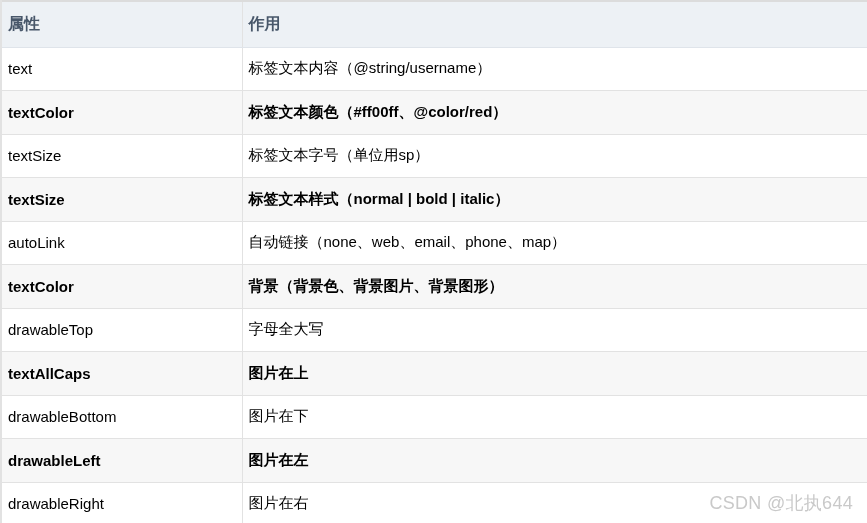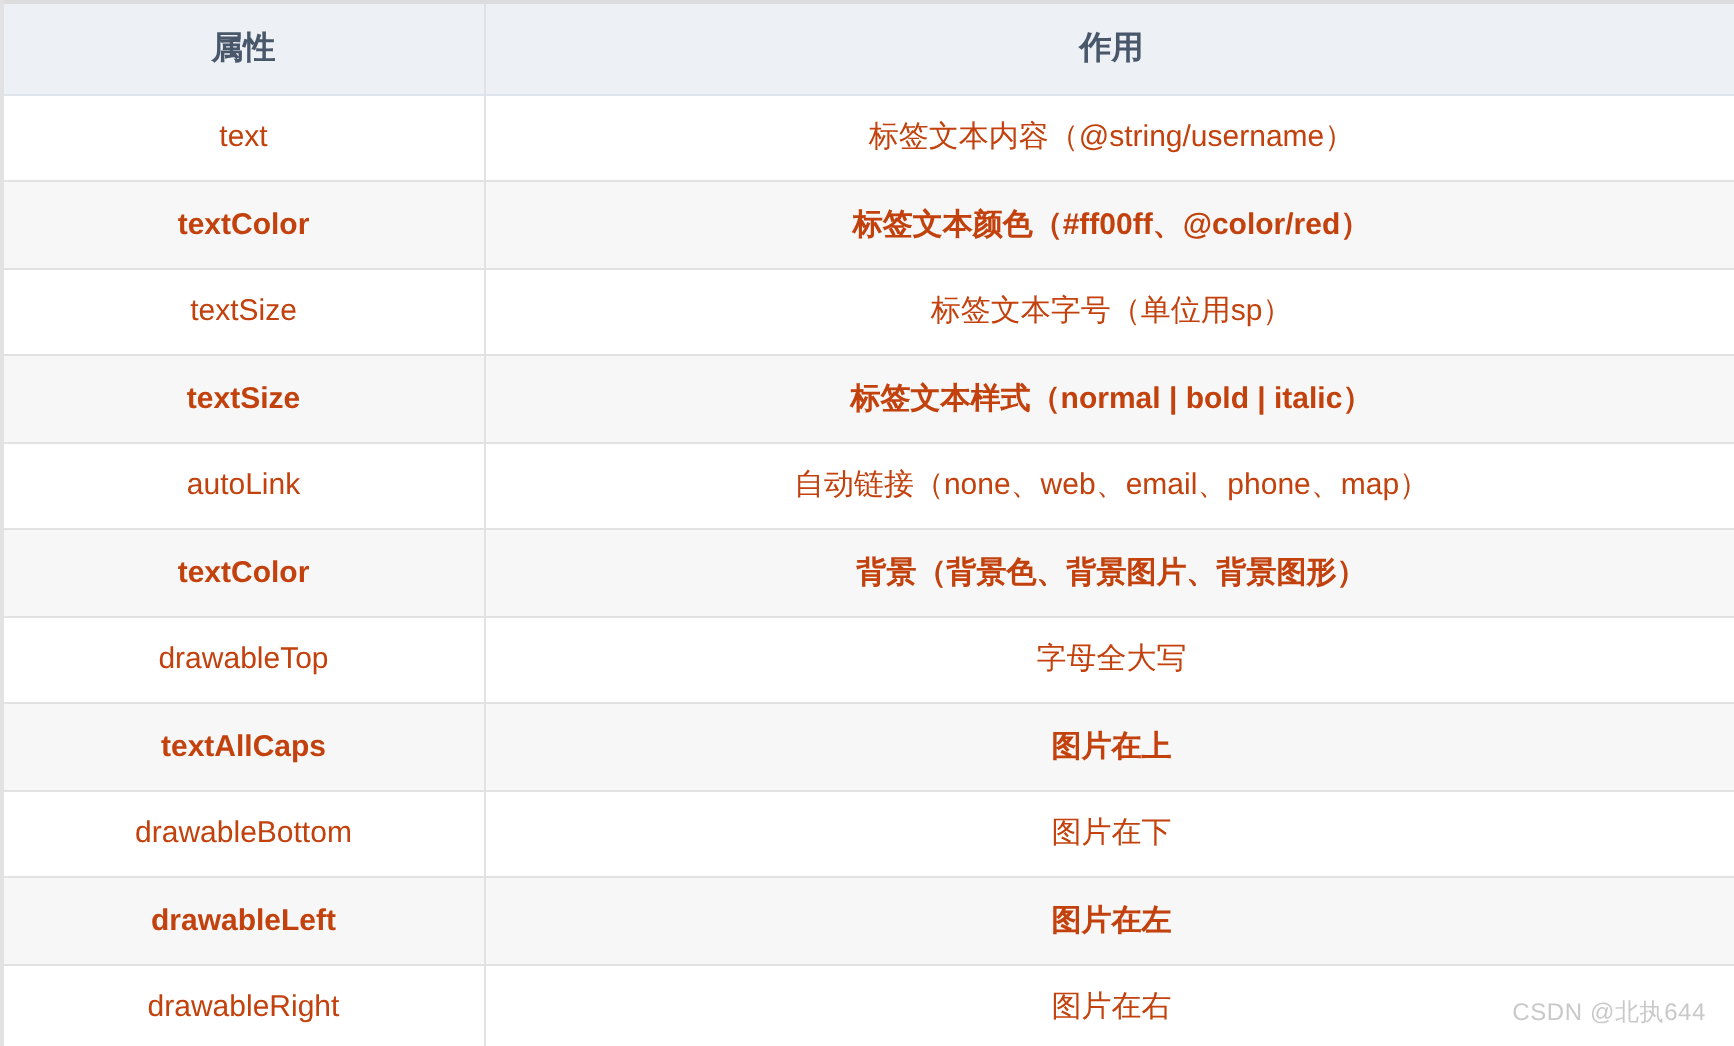--- a/index.html
+++ b/index.html
@@ -19,21 +19,21 @@
     border-top: 2px solid #dcdcdc;
   }
 
   #attr-table col.col-attr { width: 240px; }
   #attr-table col.col-desc { width: 627px; }
 
   #attr-table th,
   #attr-table td {
     height: 43.5px;
     padding: 0 6px;
-    text-align: center;
+    text-align: left;
     vertical-align: middle;
     border-bottom: 1px solid #e2e2e2;
     border-right: 1px solid #e2e2e2;
     font-weight: normal;
     white-space: nowrap;
     overflow: hidden;
   }
 
   #attr-table td:last-child,
   #attr-table th:last-child { border-right: none; }
@@ -42,41 +42,41 @@
     height: 46px;
     background: #edf1f5;
     color: #48576a;
     font-weight: bold;
     font-size: 16px;
     border-bottom: 1px solid #dfe4ea;
   }
 
   #attr-table tbody td {
     font-size: 15px;
-    color: #c2410c;
+    color: #000000;
     background: #ffffff;
   }
 
   #attr-table tbody tr.row-alt td {
     background: #f7f7f7;
     font-weight: bold;
   }
 
   .table-wrap {
     position: relative;
     width: 867px;
     height: 523px;
     border-left: 2px solid #e2e2e2;
   }
 
   .watermark {
     position: absolute;
     right: 14px;
     bottom: 8px;
-    font-size: 12px;
+    font-size: 18px;
     color: #c9c9c9;
     letter-spacing: 0.3px;
     pointer-events: none;
     white-space: nowrap;
   }
 </style>
 </head>
 <body>
 
 <div class="table-wrap">

